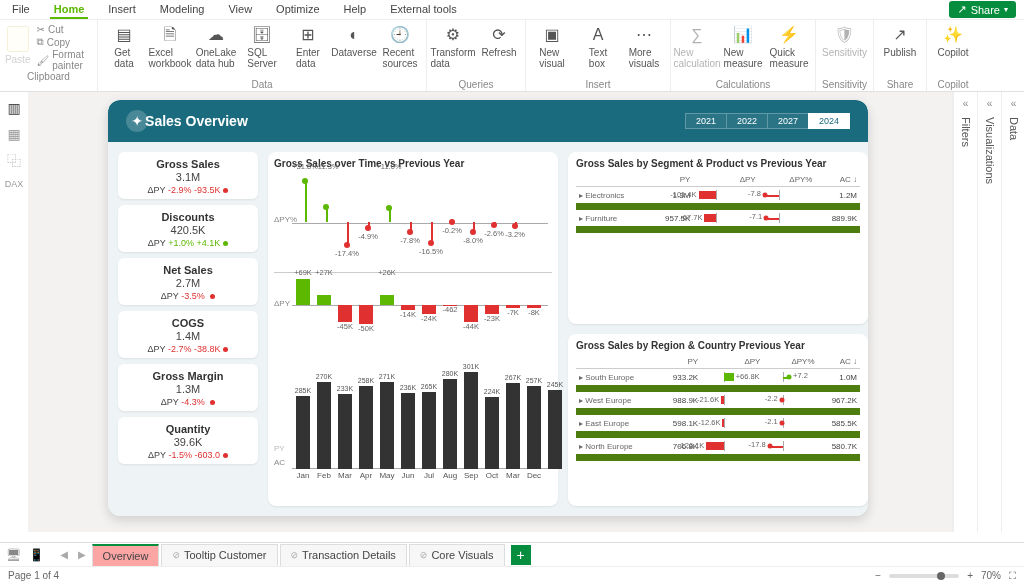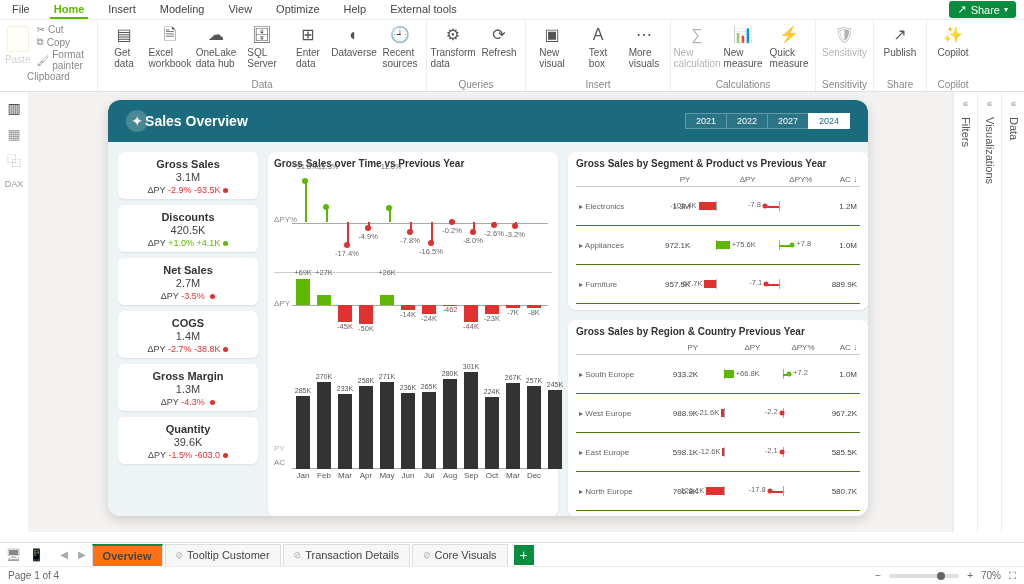--- a/index.html
+++ b/index.html
@@ -100,41 +100,41 @@
   .col{position:absolute;bottom:12px;width:14px;background:#333}
   .col .shadow{position:absolute;left:-3px;bottom:0;width:14px;background:#999;z-index:-1}
   .col .lab{position:absolute;top:-9px;left:50%;transform:translateX(-50%);font-size:7px;color:#555;white-space:nowrap}
   .col .xlab{position:absolute;bottom:-11px;left:50%;transform:translateX(-50%);font-size:8px;color:#555}
   
   .right{display:flex;flex-direction:column;gap:10px}
   .panel{background:#fff;border-radius:8px;padding:6px 8px;box-shadow:0 1px 2px rgba(0,0,0,.08);flex:1}
   .tbl{width:100%;font-size:8px;border-collapse:collapse}
   .tbl th{text-align:right;font-weight:400;color:#666;padding:2px 3px;border-bottom:1px solid #ccc;font-size:8px}
   .tbl th:first-child{text-align:left}
-  .tbl td{padding:14px 3px;text-align:right;border-bottom:1px solid #4d7c0f;vertical-align:middle}
+  .tbl td{padding:3px 3px;text-align:right;border-bottom:7px solid #4d7c0f;vertical-align:middle}
   .tbl td:first-child{text-align:left;color:#666}
   .barcell{position:relative;width:40px;height:10px}
   .barcell .axis{position:absolute;left:50%;top:0;bottom:0;width:1px;background:#aaa}
   .barcell .b{position:absolute;top:1px;height:8px}
   .barcell .b.neg{right:50%;background:var(--red)}
   .barcell .b.pos{left:50%;background:var(--green)}
   .barcell .lab{position:absolute;top:0;font-size:7.5px;color:#666}
   .barcell .lab.left{right:calc(50% + 2px)}
   .barcell .lab.right{left:calc(50% + 2px)}
   .lolcell{position:relative;width:34px;height:10px}
   .lolcell .axis{position:absolute;left:50%;top:0;bottom:0;width:1px;background:#aaa}
   .lolcell .line{position:absolute;top:50%;height:1.5px}
   .lolcell .dot2{position:absolute;top:50%;width:5px;height:5px;border-radius:50%;transform:translate(-50%,-50%)}
   .lolcell .lab{position:absolute;top:-1px;font-size:7.5px;color:#666}
   
   .tabs{position:absolute;left:0;right:0;bottom:18px;height:24px;display:flex;align-items:center;border-top:1px solid #ddd;background:#fff;padding:0 6px;gap:2px}
   .viewic{display:flex;gap:8px;color:#888;font-size:12px;margin-right:10px}
   .navarr{color:#aaa;font-size:10px;margin:0 4px}
   .tab{padding:4px 10px;border:1px solid #ddd;border-bottom:none;background:#f7f7f7;font-size:11px;display:flex;align-items:center;gap:4px;cursor:pointer}
-  .tab.active{background:#f97316;border-top:2px solid #078d3e;font-weight:700}
+  .tab.active{background:#fca5a5;border-top:2px solid #078d3e;font-weight:400}
   .tab .x{font-size:9px;color:#aaa}
   .addtab{width:20px;height:20px;background:#078d3e;color:#fff;display:flex;align-items:center;justify-content:center;font-size:14px;cursor:pointer;margin-left:4px}
   
   .status{position:absolute;left:0;right:0;bottom:0;height:18px;display:flex;align-items:center;justify-content:space-between;padding:0 8px;font-size:10px;color:#666;border-top:1px solid #eee;background:#fff}
   .status .rgt{display:flex;align-items:center;gap:8px}
   .zoomslider{width:70px;height:4px;background:#ddd;border-radius:2px;position:relative}
   .zoomslider::after{content:"";position:absolute;left:48px;top:-2px;width:8px;height:8px;background:#666;border-radius:50%}
 </style>
 </head>
 <body>
@@ -547,40 +547,20 @@
                     <div class="lolcell">
                       <div class="axis"></div>
                       <div class="line" style="right:50%;width:13.65px;background:var(--red)"></div>
                       <div class="dot2" style="left:calc(50% - 13.65px);background:var(--red)"></div>
                       <div class="lab" style="right:calc(50% + 17.65px)">-7.8</div>
                     </div>
                   </td>
                   <td>1.2M</td>
                 </tr>
                 <tr>
-                  <td>▸ Appliances</td>
-                  <td>972.1K</td>
-                  <td>
-                    <div class="barcell">
-                      <div class="axis"></div>
-                      <div class="b pos" style="width:13.341176470588234px"></div>
-                      <div class="lab right" style="left:calc(50% + 15.341176470588234px)">+75.6K</div>
-                    </div>
-                  </td>
-                  <td>
-                    <div class="lolcell">
-                      <div class="axis"></div>
-                      <div class="line" style="left:50%;width:13.65px;background:var(--green)"></div>
-                      <div class="dot2" style="left:calc(50% + 13.65px);background:var(--green)"></div>
-                      <div class="lab" style="left:calc(50% + 17.65px)">+7.8</div>
-                    </div>
-                  </td>
-                  <td>1.0M</td>
-                </tr>
-                <tr>
                   <td>▸ Furniture</td>
                   <td>957.5K</td>
                   <td>
                     <div class="barcell">
                       <div class="axis"></div>
                       <div class="b neg" style="width:11.947058823529412px"></div>
                       <div class="lab left" style="right:calc(50% + 13.947058823529412px)">-67.7K</div>
                     </div>
                   </td>
                   <td>

